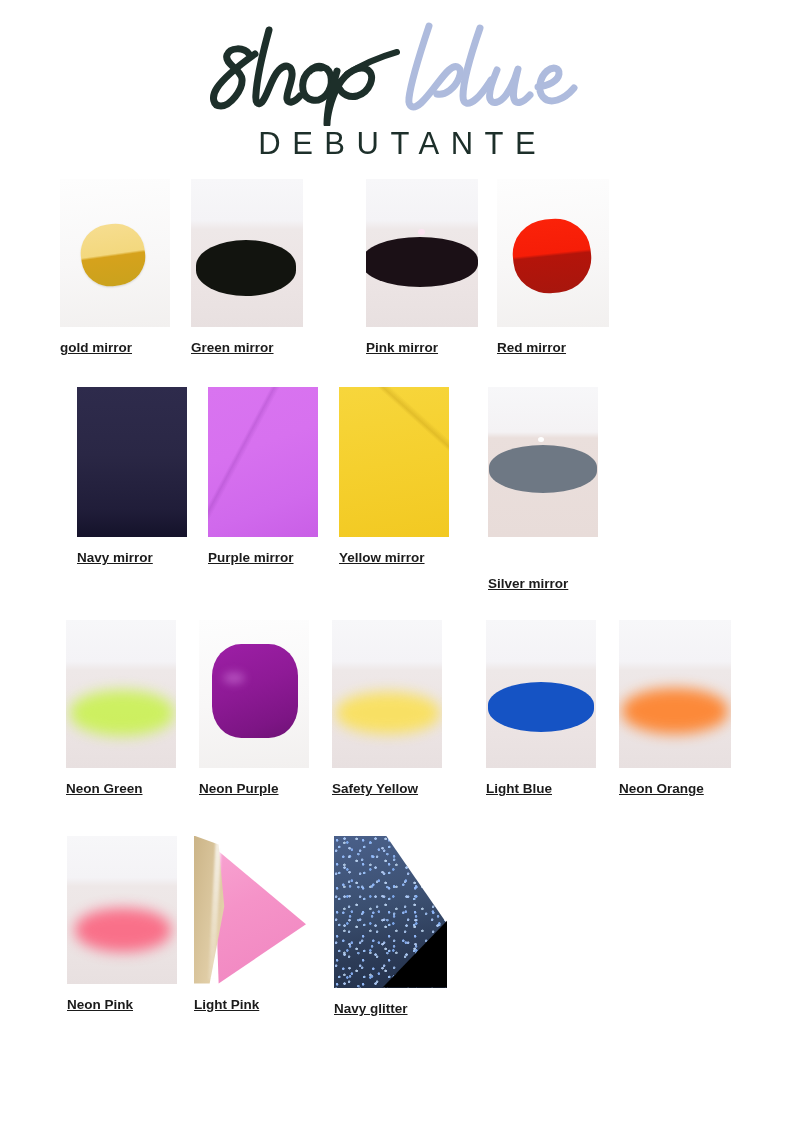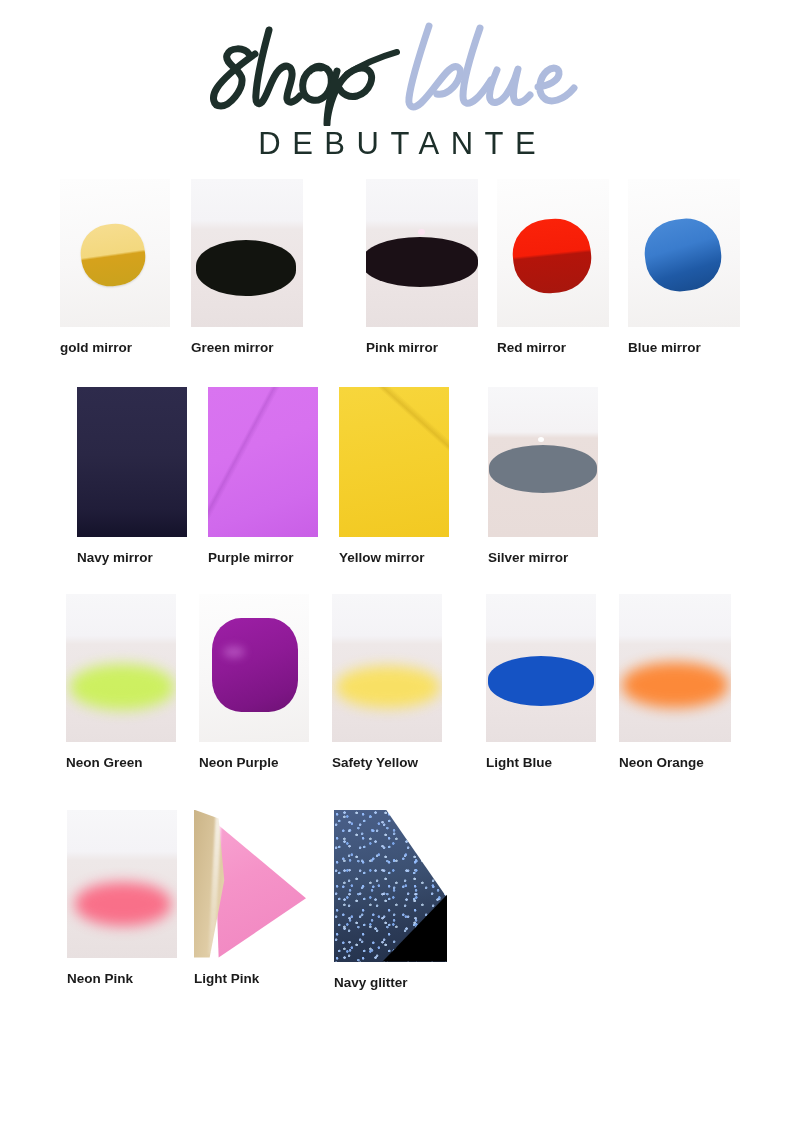--- a/index.html
+++ b/index.html
@@ -40,20 +40,21 @@
     letter-spacing: 11.5px;
     text-indent: 11.5px;
     color: #1d2f2a;
     line-height: 1;
   }
 
   
   .catalog {
     padding: 0 0 0 0;
     margin-top: 20px;
+    text-decoration: underline;
   }
   .row {
     display: flex;
     align-items: flex-start;
     padding-left: 60px;
     padding-right: 20px;
     box-sizing: border-box;
   }
   .row-1 { margin-top: 0px; }
   .row-2 { margin-top: 31px; }
@@ -202,28 +203,20 @@
 
     <div class="tile" style="width:131px;">
       <div class="tile-img" style="width:112px;height:148px;">
         <div class="bg-white"></div>
         <div class="chip" style="left:16px;top:40px;width:78px;height:74px;transform:rotate(-6deg);
                     background:linear-gradient(180deg,#fb2209 0%,#f61d07 46%,#b4140a 50%,#a8160d 100%);"></div>
       </div>
       <div class="tile-label">Red mirror</div>
     </div>
 
-    <div class="tile" style="width:131px;">
-      <div class="tile-img" style="width:112px;height:148px;">
-        <div class="bg-white"></div>
-        <div class="chip" style="left:17px;top:40px;width:76px;height:72px;transform:rotate(-7deg);
-                    background:linear-gradient(170deg,#4a8bd8 0%,#3a7ccd 40%,#1f5aa6 70%,#174a8c 100%);"></div>
-      </div>
-      <div class="tile-label">Blue mirror</div>
-    </div>
   </div>
 
   <div class="row row-2" style="padding-left:77px;">
 
     <div class="tile" style="width:131px;">
       <div class="tile-img" style="width:110px;height:150px;">
         <div class="bg-plain" style="background:linear-gradient(180deg,#2e2b4c 0%,#2a2745 45%,#201d39 82%,#14122a 100%);"></div>
       </div>
       <div class="tile-label">Navy mirror</div>
     </div>
@@ -237,21 +230,21 @@
     </div>
 
     <div class="tile" style="width:149px;">
       <div class="tile-img" style="width:110px;height:150px;">
         <div class="bg-plain" style="background:linear-gradient(170deg,#f7d63c 0%,#f5d02e 50%,#f2c922 100%);"></div>
         <div class="sheen" style="background:linear-gradient(42deg,transparent 74%,rgba(190,150,20,.35) 76%,transparent 79%);"></div>
       </div>
       <div class="tile-label">Yellow mirror</div>
     </div>
 
-    <div class="tile" style="width:131px;">
+    <div class="tile" style="width:131px;gap:26px;">
       <div class="tile-img" style="width:110px;height:150px;">
         <div class="bg-wall" style="background:linear-gradient(180deg,#f7f7f9 0%,#f4f2f4 30%,#eadfdc 34%,#e8dcd9 100%);"></div>
         <div class="chip-edge" style="left:1px;top:58px;width:108px;height:48px;background:#6e7884;"></div>
         <div class="chip-flat" style="left:1px;top:52px;width:108px;height:48px;
                     background:linear-gradient(180deg,#fdfdfd 0%,#f2f3f4 60%,#e2e5e8 100%);"></div>
         <div style="position:absolute;left:50px;top:50px;width:6px;height:5px;border-radius:50%;background:#ffffff;"></div>
       </div>
       <div class="tile-label">Silver mirror</div>
     </div>
   </div>

